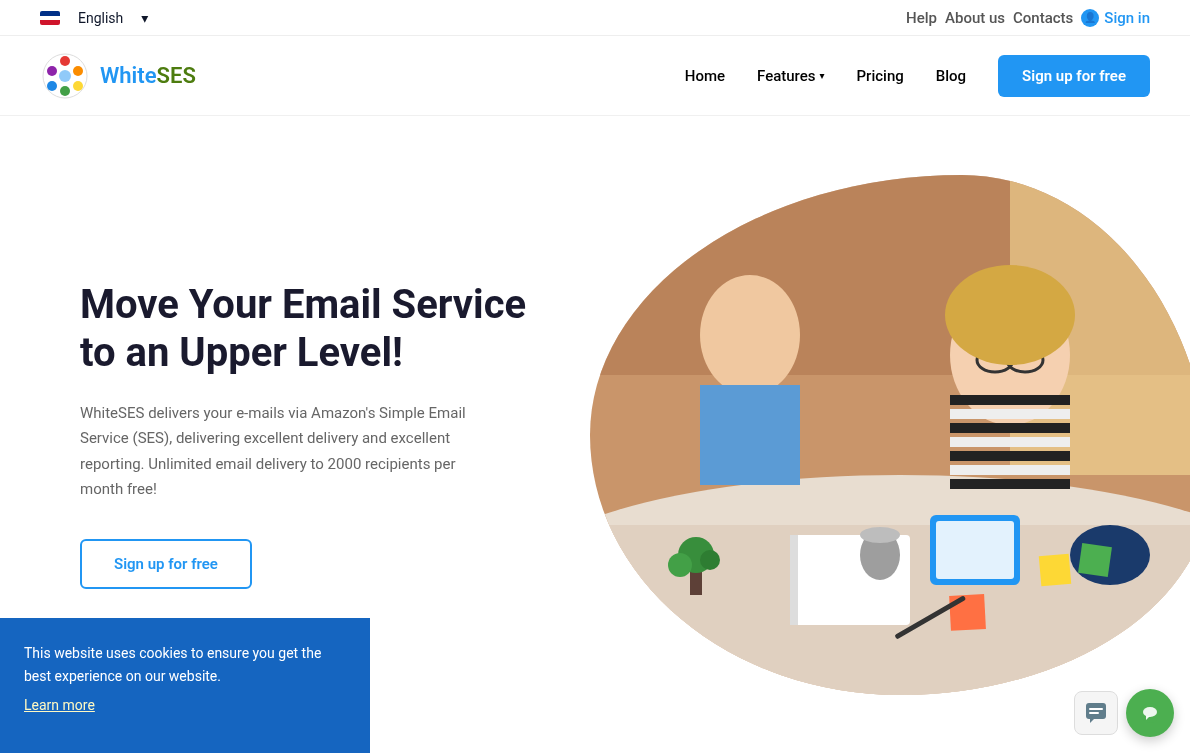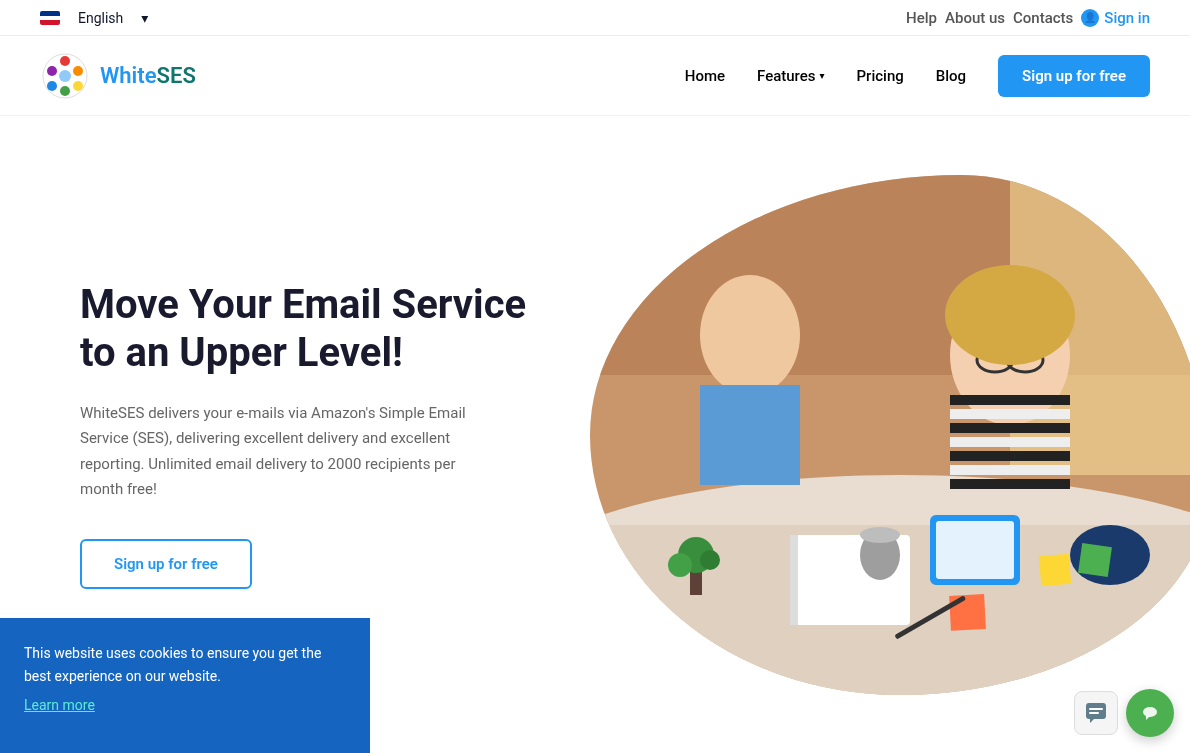--- a/index.html
+++ b/index.html
@@ -136,21 +136,21 @@
       color: white;
       padding: 24px 24px;
       z-index: 1000;
     }
     .cookie-text {
       font-size: 14px;
       line-height: 1.6;
       margin-bottom: 8px;
     }
     .cookie-learn-more {
-      color: #5eead4;
+      color: #fef9c3;
       text-decoration: underline;
       font-size: 14px;
       cursor: pointer;
       display: inline-block;
       margin-bottom: 16px;
     }
     .cookie-got-it-btn {
       width: 100%;
       background: #e53935;
       color: white;
@@ -237,21 +237,21 @@
       <circle cx="25" cy="25" r="22" fill="none" stroke="#ddd" stroke-width="1"></circle>
       <circle cx="25" cy="10" r="5" fill="#e53935"></circle>
       <circle cx="38" cy="20" r="5" fill="#fb8c00"></circle>
       <circle cx="38" cy="35" r="5" fill="#fdd835"></circle>
       <circle cx="25" cy="40" r="5" fill="#43a047"></circle>
       <circle cx="12" cy="35" r="5" fill="#1e88e5"></circle>
       <circle cx="12" cy="20" r="5" fill="#8e24aa"></circle>
       <circle cx="25" cy="25" r="6" fill="#90caf9"></circle>
     </svg>
     <span class="logo-text">
-      <span>White</span><span style="color:#0f766e">SES</span>
+      <span>White</span><span style="color:#4d7c0f">SES</span>
     </span>
   </a>
   <div class="nav-links">
     <a href="#" class="nav-link">Home</a>
     <a href="#" class="nav-link features-link">
       <span>Features</span>
       <span class="chevron-down">▾</span>
     </a>
     <a href="#" class="nav-link">Pricing</a>
     <a href="#" class="nav-link">Blog</a>

